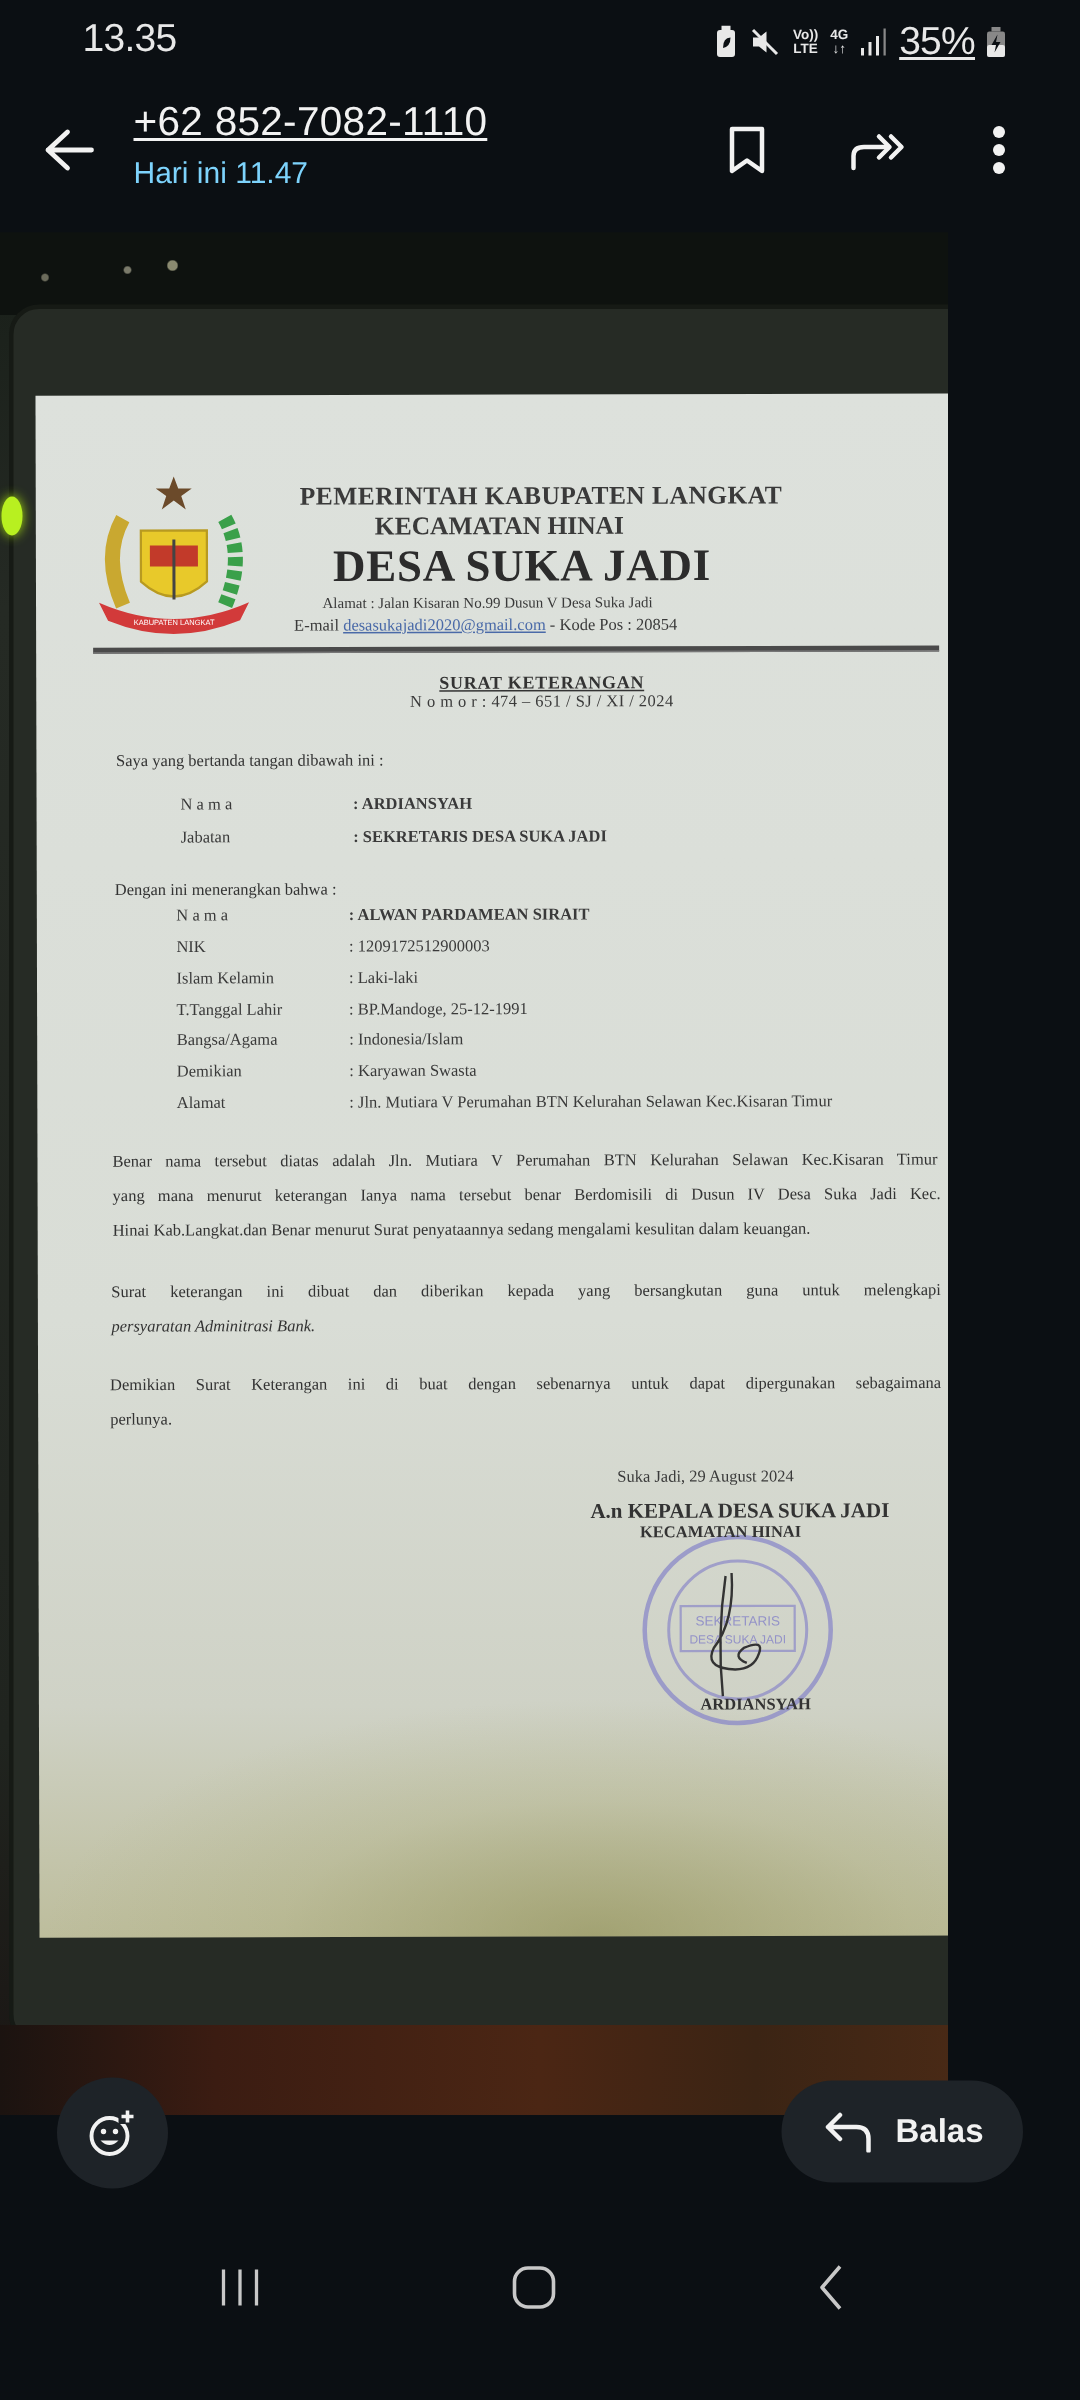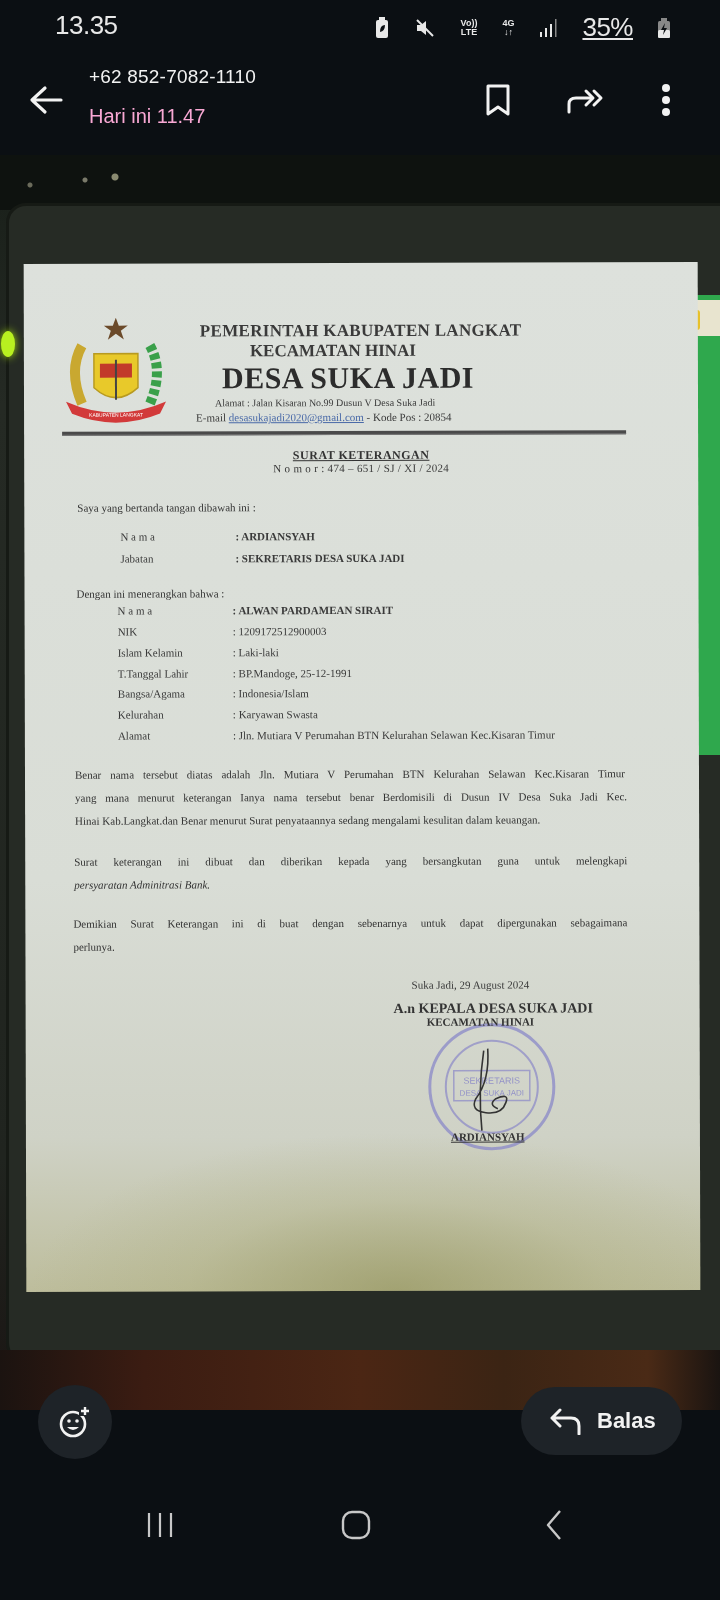--- a/index.html
+++ b/index.html
@@ -2,37 +2,37 @@
 <html><head>
 <meta charset="utf-8">
 <style>
   * { box-sizing: border-box; margin: 0; padding: 0; }
   html, body { width: 720px; height: 1600px; background: #0b0f13; overflow: hidden; }
   body { position: relative; font-family: "Liberation Sans", sans-serif; color: #fff; }
 
   
   .status-bar { position: absolute; top: 0; left: 0; width: 720px; height: 52px; background: #0b0f13; }
   .status-time { position: absolute; left: 55px; top: 10px; font-size: 26px; color: #e8e8e8; letter-spacing: -0.5px; }
-  .status-icons { position: absolute; right: 50px; top: 12px; display: flex; align-items: center; gap: 25px; color: #e8e8e8; }
+  .status-icons { position: absolute; right: 50px; top: 12px; display: flex; align-items: center; gap: 8px; color: #e8e8e8; }
   .status-icons .ico { display: inline-flex; align-items: center; justify-content: center; }
   .status-battery-text { font-size: 26px; letter-spacing: -0.5px; text-decoration: underline; }
   .tiny { font-size: 9px; line-height: 9px; text-align: center; font-weight: bold; }
 
   
   .app-bar { position: absolute; top: 52px; left: 0; width: 720px; height: 98px; background: #0b0f13; }
   .back-btn { position: absolute; left: 26px; top: 28px; width: 40px; height: 40px; display: flex; align-items: center; justify-content: center; }
-  .contact-title { position: absolute; left: 89px; top: 14px; font-size: 19px; color: #f2f2f2; letter-spacing: 0.2px; }
-  .contact-sub { position: absolute; left: 89px; top: 53px; font-size: 20px; color: #f9a8d4; }
+  .contact-title { position: absolute; left: 89px; top: 14px; font-size: 27px; color: #f2f2f2; letter-spacing: 0.2px; text-decoration: underline; }
+  .contact-sub { position: absolute; left: 89px; top: 53px; font-size: 20px; color: #7dd3fc; }
   .bar-btn { position: absolute; top: 26px; width: 44px; height: 44px; display: flex; align-items: center; justify-content: center; }
   .bookmark-btn { left: 476px; }
   .forward-btn { left: 564px; }
   .more-btn { left: 644px; }
 
   
-  .photo { position: absolute; top: 155px; left: 0; width: 720px; height: 1255px; overflow: hidden;
+  .photo { position: absolute; top: 155px; left: 0; width: 632px; height: 1255px; overflow: hidden;
     background: linear-gradient(180deg, #111511 0%, #1b211b 4%, #252a24 20%, #20241f 80%, #1a1513 100%); }
   .photo-top-strip { position: absolute; top: 0; left: 0; width: 720px; height: 55px; background: #0e120f; }
   .photo-deco-dots { position: absolute; top: 10px; left: 10px; width: 130px; height: 35px;
     background: radial-gradient(circle at 20px 20px, #6b6b5b 2px, transparent 3px), radial-gradient(circle at 75px 15px, #7a7a6a 2px, transparent 3px), radial-gradient(circle at 105px 12px, #8a8a70 3px, transparent 4px); }
   .board { position: absolute; top: 48px; left: 6px; width: 740px; height: 1160px; background: #262b25; border-radius: 20px 0 0 20px; border: 3px solid #161a15; }
   .green-light { position: absolute; left: -8px; top: 125px; width: 14px; height: 26px; border-radius: 50%; background: #b8f020; box-shadow: 0 0 8px #a8e010; }
   .right-poster { position: absolute; top: 140px; left: 680px; width: 40px; height: 460px; background: #2fa84d; }
   .right-poster .hdr { position: absolute; top: 5px; left: 0; width: 40px; height: 40px; background: #e8e4cf; border-bottom: 4px solid #2fa84d; }
   .right-poster .hdr::after { content: ""; position: absolute; left: 6px; top: 10px; width: 14px; height: 20px; background: #e7c12b; border-radius: 3px; }
   .right-poster .cells { position: absolute; top: 58px; left: 0; width: 14px; height: 380px;
@@ -65,21 +65,21 @@
   .row .lbl { position: absolute; left: 0; white-space: nowrap; }
   .row .val { position: absolute; left: 115px; white-space: nowrap; }
   .bold { font-weight: bold; }
   .justify { text-align: justify; text-align-last: justify; }
 
   .sign-block { position: absolute; left: 360px; top: 716px; width: 240px; }
   .sign-date { position: absolute; left: 26px; top: 0; font-size: 11px; color: #3a3a3a; }
   .sign-title1 { position: absolute; left: 8px; top: 22px; font-size: 14px; font-weight: bold; color: #333; }
   .sign-title2 { position: absolute; left: 41px; top: 37px; font-size: 11px; font-weight: bold; color: #333; }
   .stamp { position: absolute; left: 40px; top: 42px; width: 132px; height: 132px; }
-  .sign-name { position: absolute; left: 65px; top: 152px; font-size: 11px; font-weight: bold; color: #333; text-decoration: underline; }
+  .sign-name { position: absolute; left: 81px; top: 152px; font-size: 11px; font-weight: bold; color: #333; }
 
   
   .reply-bar { position: absolute; top: 1410px; left: 0; width: 720px; height: 60px; background: #0b0f13; }
   .react-btn { position: absolute; left: 38px; top: 1385px; width: 74px; height: 74px; border-radius: 50%; background: #1e2328; display: flex; align-items: center; justify-content: center; }
   .reply-btn { position: absolute; left: 521px; top: 1387px; width: 161px; height: 68px; border-radius: 34px; background: #1e2328; display: flex; align-items: center; gap: 14px; padding-left: 28px; }
   .reply-label { font-size: 22px; font-weight: bold; color: #f2f2f2; }
 
   
   .nav-bar { position: absolute; top: 1470px; left: 0; width: 720px; height: 130px; background: #0b0f13; }
   .nav-btn { position: absolute; top: 30px; width: 60px; height: 50px; display: flex; align-items: center; justify-content: center; }
@@ -227,21 +227,21 @@
     </div>
     <div class="row" style="left:93px; top:404px;">
       <span class="lbl">T.Tanggal Lahir</span>
       <span class="val">: BP.Mandoge, 25-12-1991</span>
     </div>
     <div class="row" style="left:93px; top:424px;">
       <span class="lbl">Bangsa/Agama</span>
       <span class="val">: Indonesia/Islam</span>
     </div>
     <div class="row" style="left:93px; top:445px;">
-      <span class="lbl">Kelurahan</span>
+      <span class="lbl">Demikian</span>
       <span class="val">: Karyawan Swasta</span>
     </div>
     <div class="row" style="left:93px; top:466px;">
       <span class="lbl">Alamat</span>
       <span class="val">: Jln. Mutiara V Perumahan BTN Kelurahan Selawan Kec.Kisaran Timur</span>
     </div>
 
     <div class="p justify" style="left:50px; top:503px; width:550px;">Benar nama tersebut diatas adalah  Jln. Mutiara V Perumahan BTN Kelurahan Selawan Kec.Kisaran Timur</div>
     <div class="p justify" style="left:50px; top:526px; width:552px;">yang mana menurut keterangan Ianya nama tersebut benar Berdomisili di Dusun IV  Desa Suka Jadi Kec.</div>
     <div class="p" style="left:50px; top:549px;">Hinai Kab.Langkat.dan Benar menurut Surat penyataannya sedang mengalami kesulitan dalam keuangan.</div>

